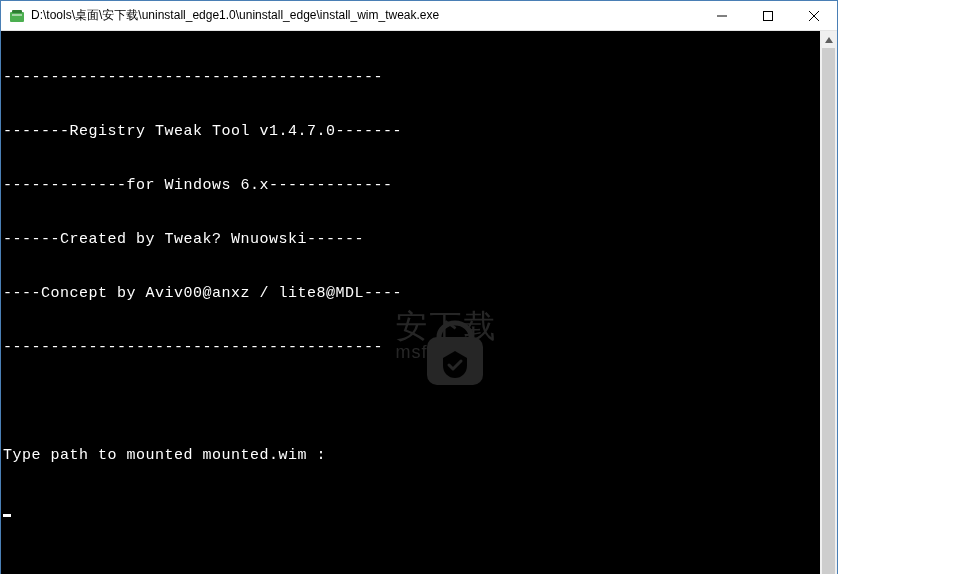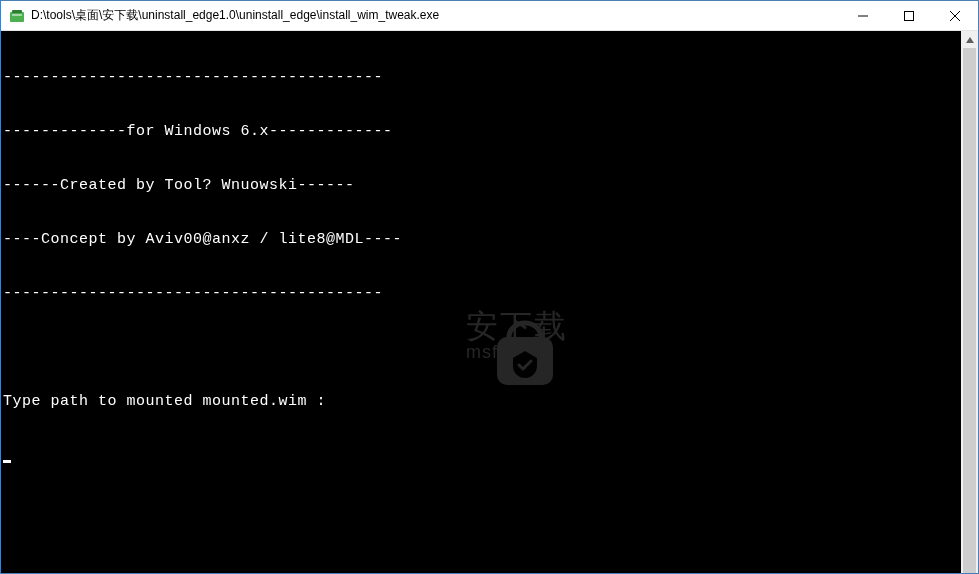--- a/index.html
+++ b/index.html
@@ -1,17 +1,17 @@
 <!DOCTYPE html>
 <html><head>
 <meta charset="utf-8">
 <style>
 * { margin: 0; padding: 0; box-sizing: border-box; }
 html, body { width: 979px; height: 574px; font-family: "Segoe UI", Tahoma, sans-serif; overflow: hidden; background: #fff; }
-.window { width: 979px; height: 574px; display: flex; flex-direction: column; border: 1px solid #4a7fb5; }
+.window { width: 838px; height: 574px; display: flex; flex-direction: column; border: 1px solid #4a7fb5; }
 .titlebar { height: 30px; background: #ffffff; display: flex; align-items: center; border-bottom: 1px solid #e5e5e5; }
 .titlebar-icon { width: 16px; height: 16px; margin: 0 6px 0 8px; display: flex; align-items: center; justify-content: center; }
 .titlebar-title { flex: 1; font-size: 12px; color: #000; white-space: nowrap; overflow: hidden; }
 .win-controls { display: flex; height: 100%; }
 .win-btn { width: 46px; height: 29px; display: flex; align-items: center; justify-content: center; background: transparent; border: none; font-size: 10px; color: #000; cursor: pointer; }
 .content-wrap { flex: 1; display: flex; background: #000; position: relative; }
 .console { flex: 1; background: #000; color: #fff; font-family: "NSimSun", "SimSun", "Courier New", monospace; font-size: 15px; line-height: 18px; padding: 2px 0 0 2px; white-space: pre; position: relative; letter-spacing: 0.5px; }
 .console-line { min-height: 18px; }
 .cursor { display: inline-block; width: 8px; height: 3px; background: #fff; vertical-align: bottom; margin-bottom: 2px; }
 .scrollbar { width: 17px; background: #f0f0f0; display: flex; flex-direction: column; }
@@ -53,22 +53,23 @@
             <line x1="0" y1="0" x2="10" y2="10" stroke="#000" stroke-width="1"></line>
             <line x1="10" y1="0" x2="0" y2="10" stroke="#000" stroke-width="1"></line>
           </svg>
       </button>
     </div>
   </div>
 
   <div class="content-wrap">
     <div class="console">
       <div class="console-line">----------------------------------------</div>
+      <div class="console-line">-------Registry Tweak Tool v1.4.7.0-------</div>
       <div class="console-line">-------------for Windows 6.x-------------</div>
-      <div class="console-line">------Created by Tool? Wnuowski------</div>
+      <div class="console-line">------Created by Tweak? Wnuowski------</div>
       <div class="console-line">----Concept by Aviv00@anxz / lite8@MDL----</div>
       <div class="console-line">----------------------------------------</div>
       <div class="console-line"></div>
       <div class="console-line">Type path to mounted mounted.wim :</div>
       <div class="console-line"><span class="cursor"></span></div>
 
       <div class="watermark">
         <div class="wm-bag">
           <svg width="72" height="72" viewBox="0 0 72 72">
             <path d="M20 18 a16 14 0 0 1 32 0" fill="none" stroke="#888" stroke-width="5"></path>

